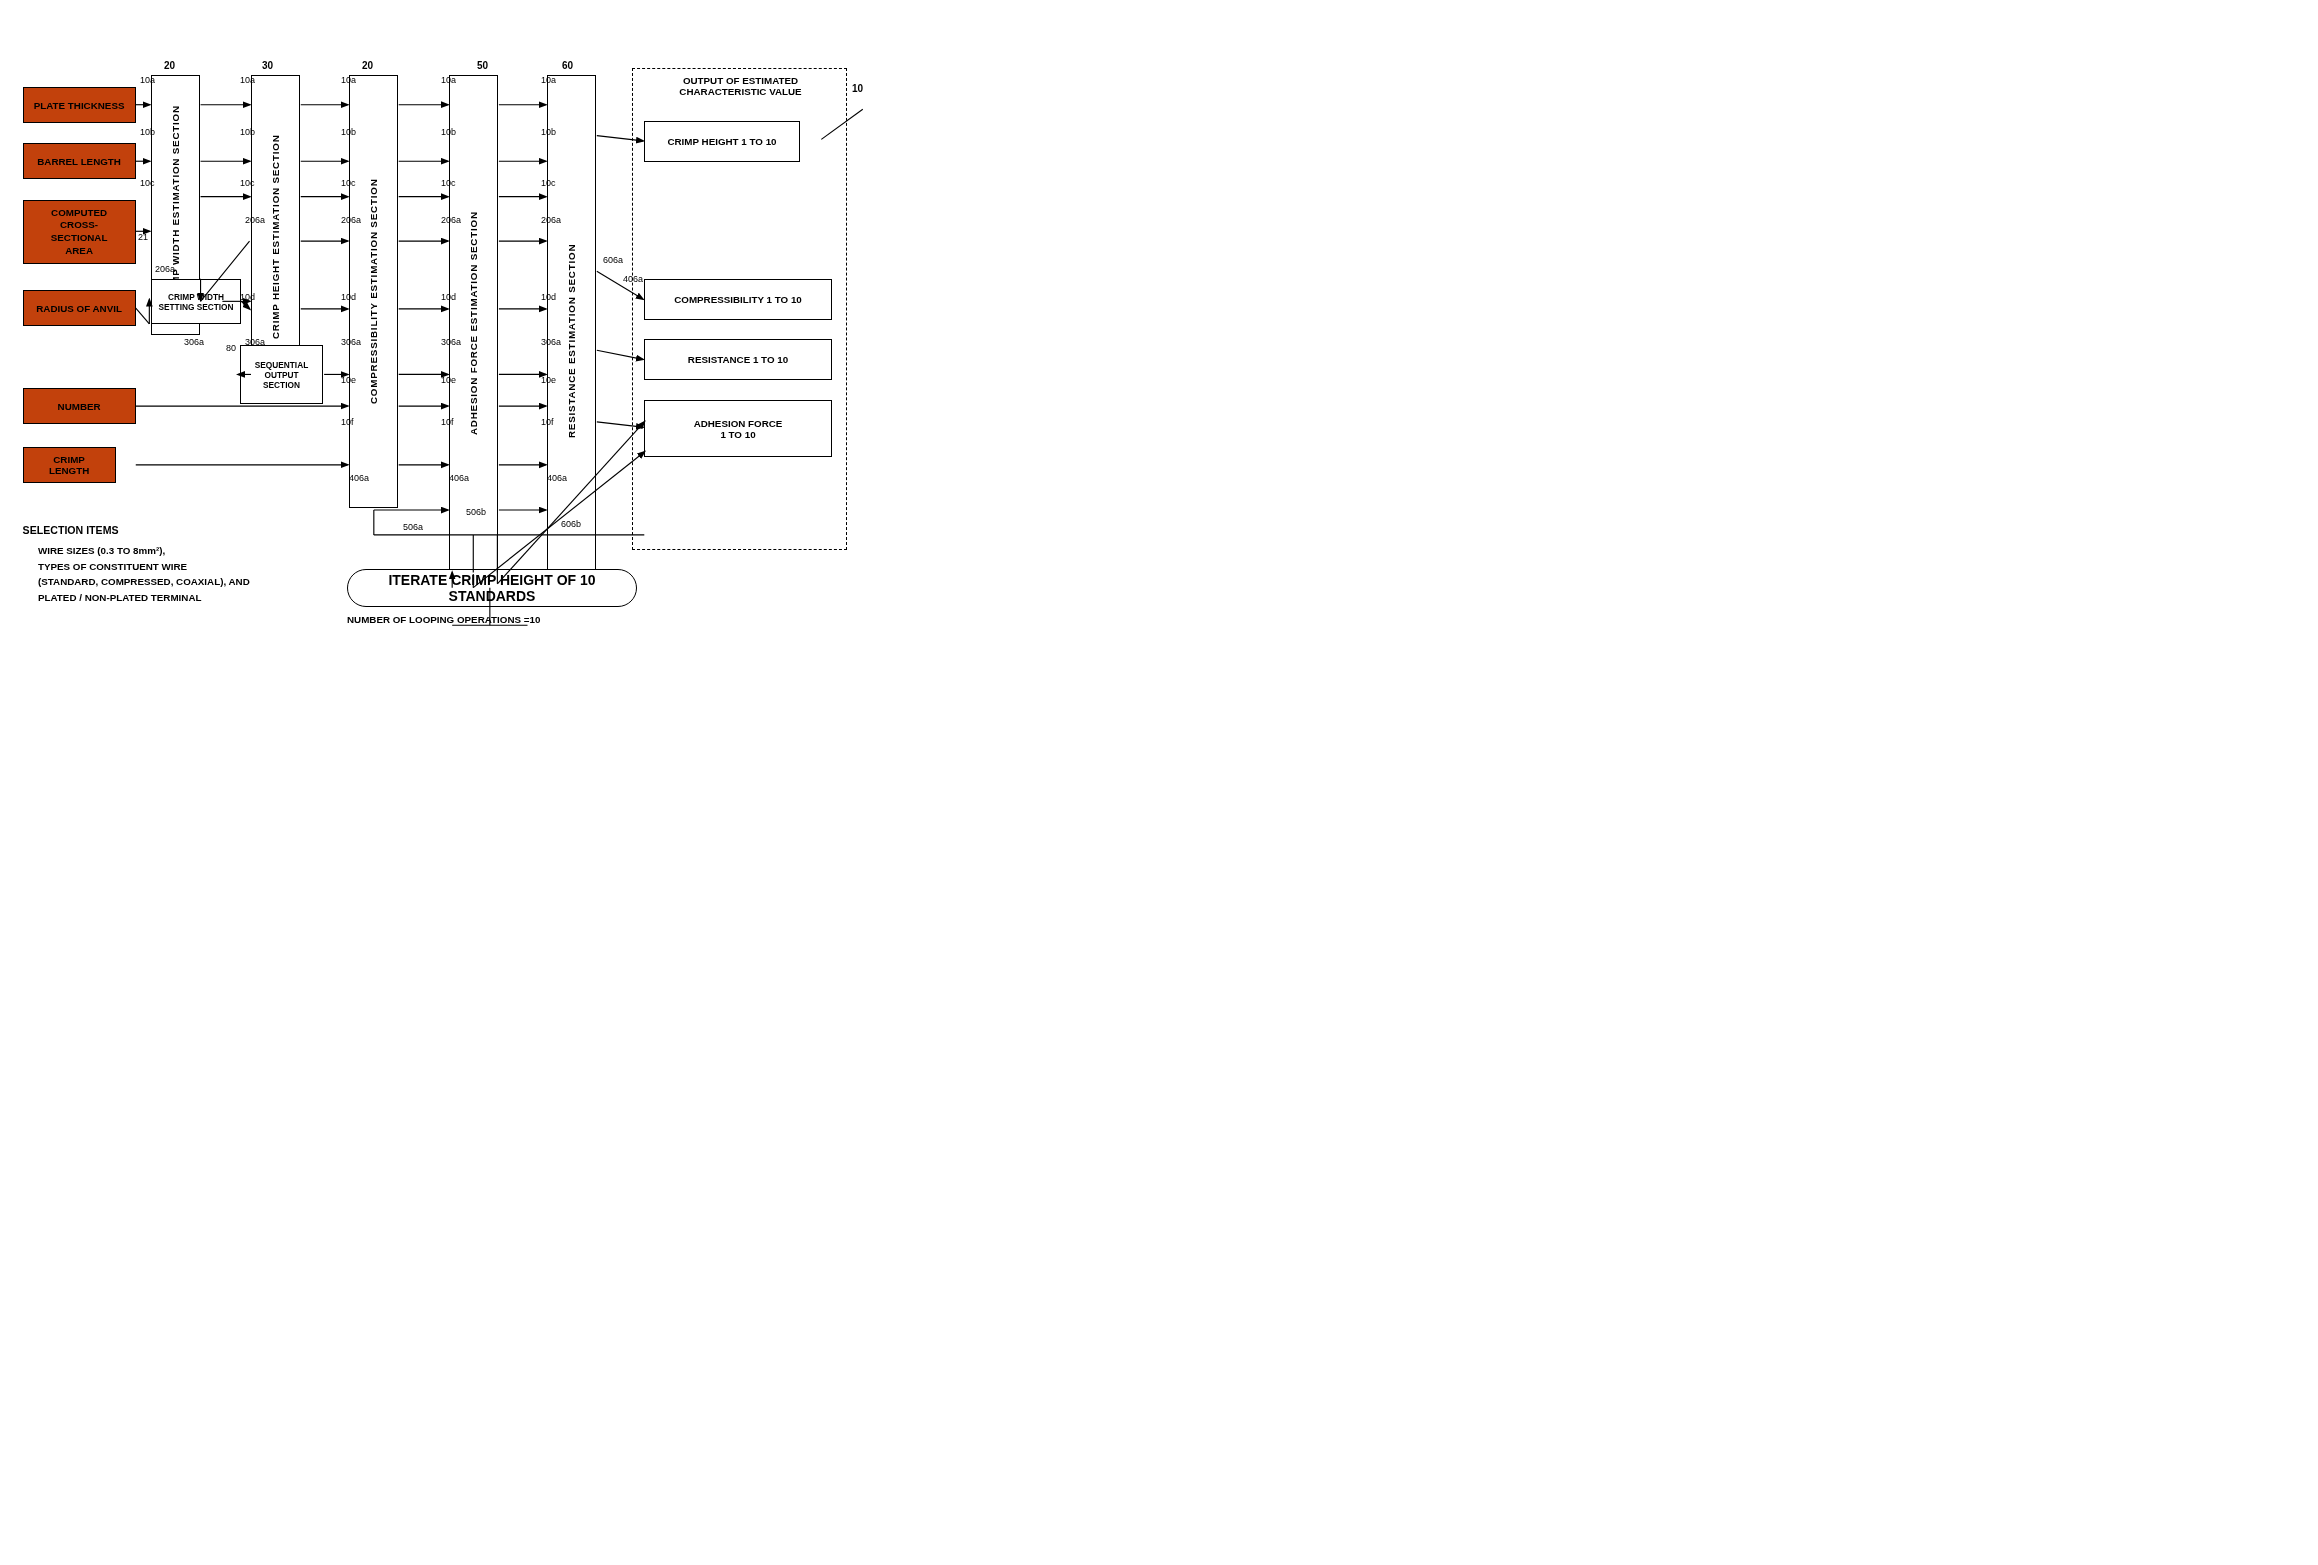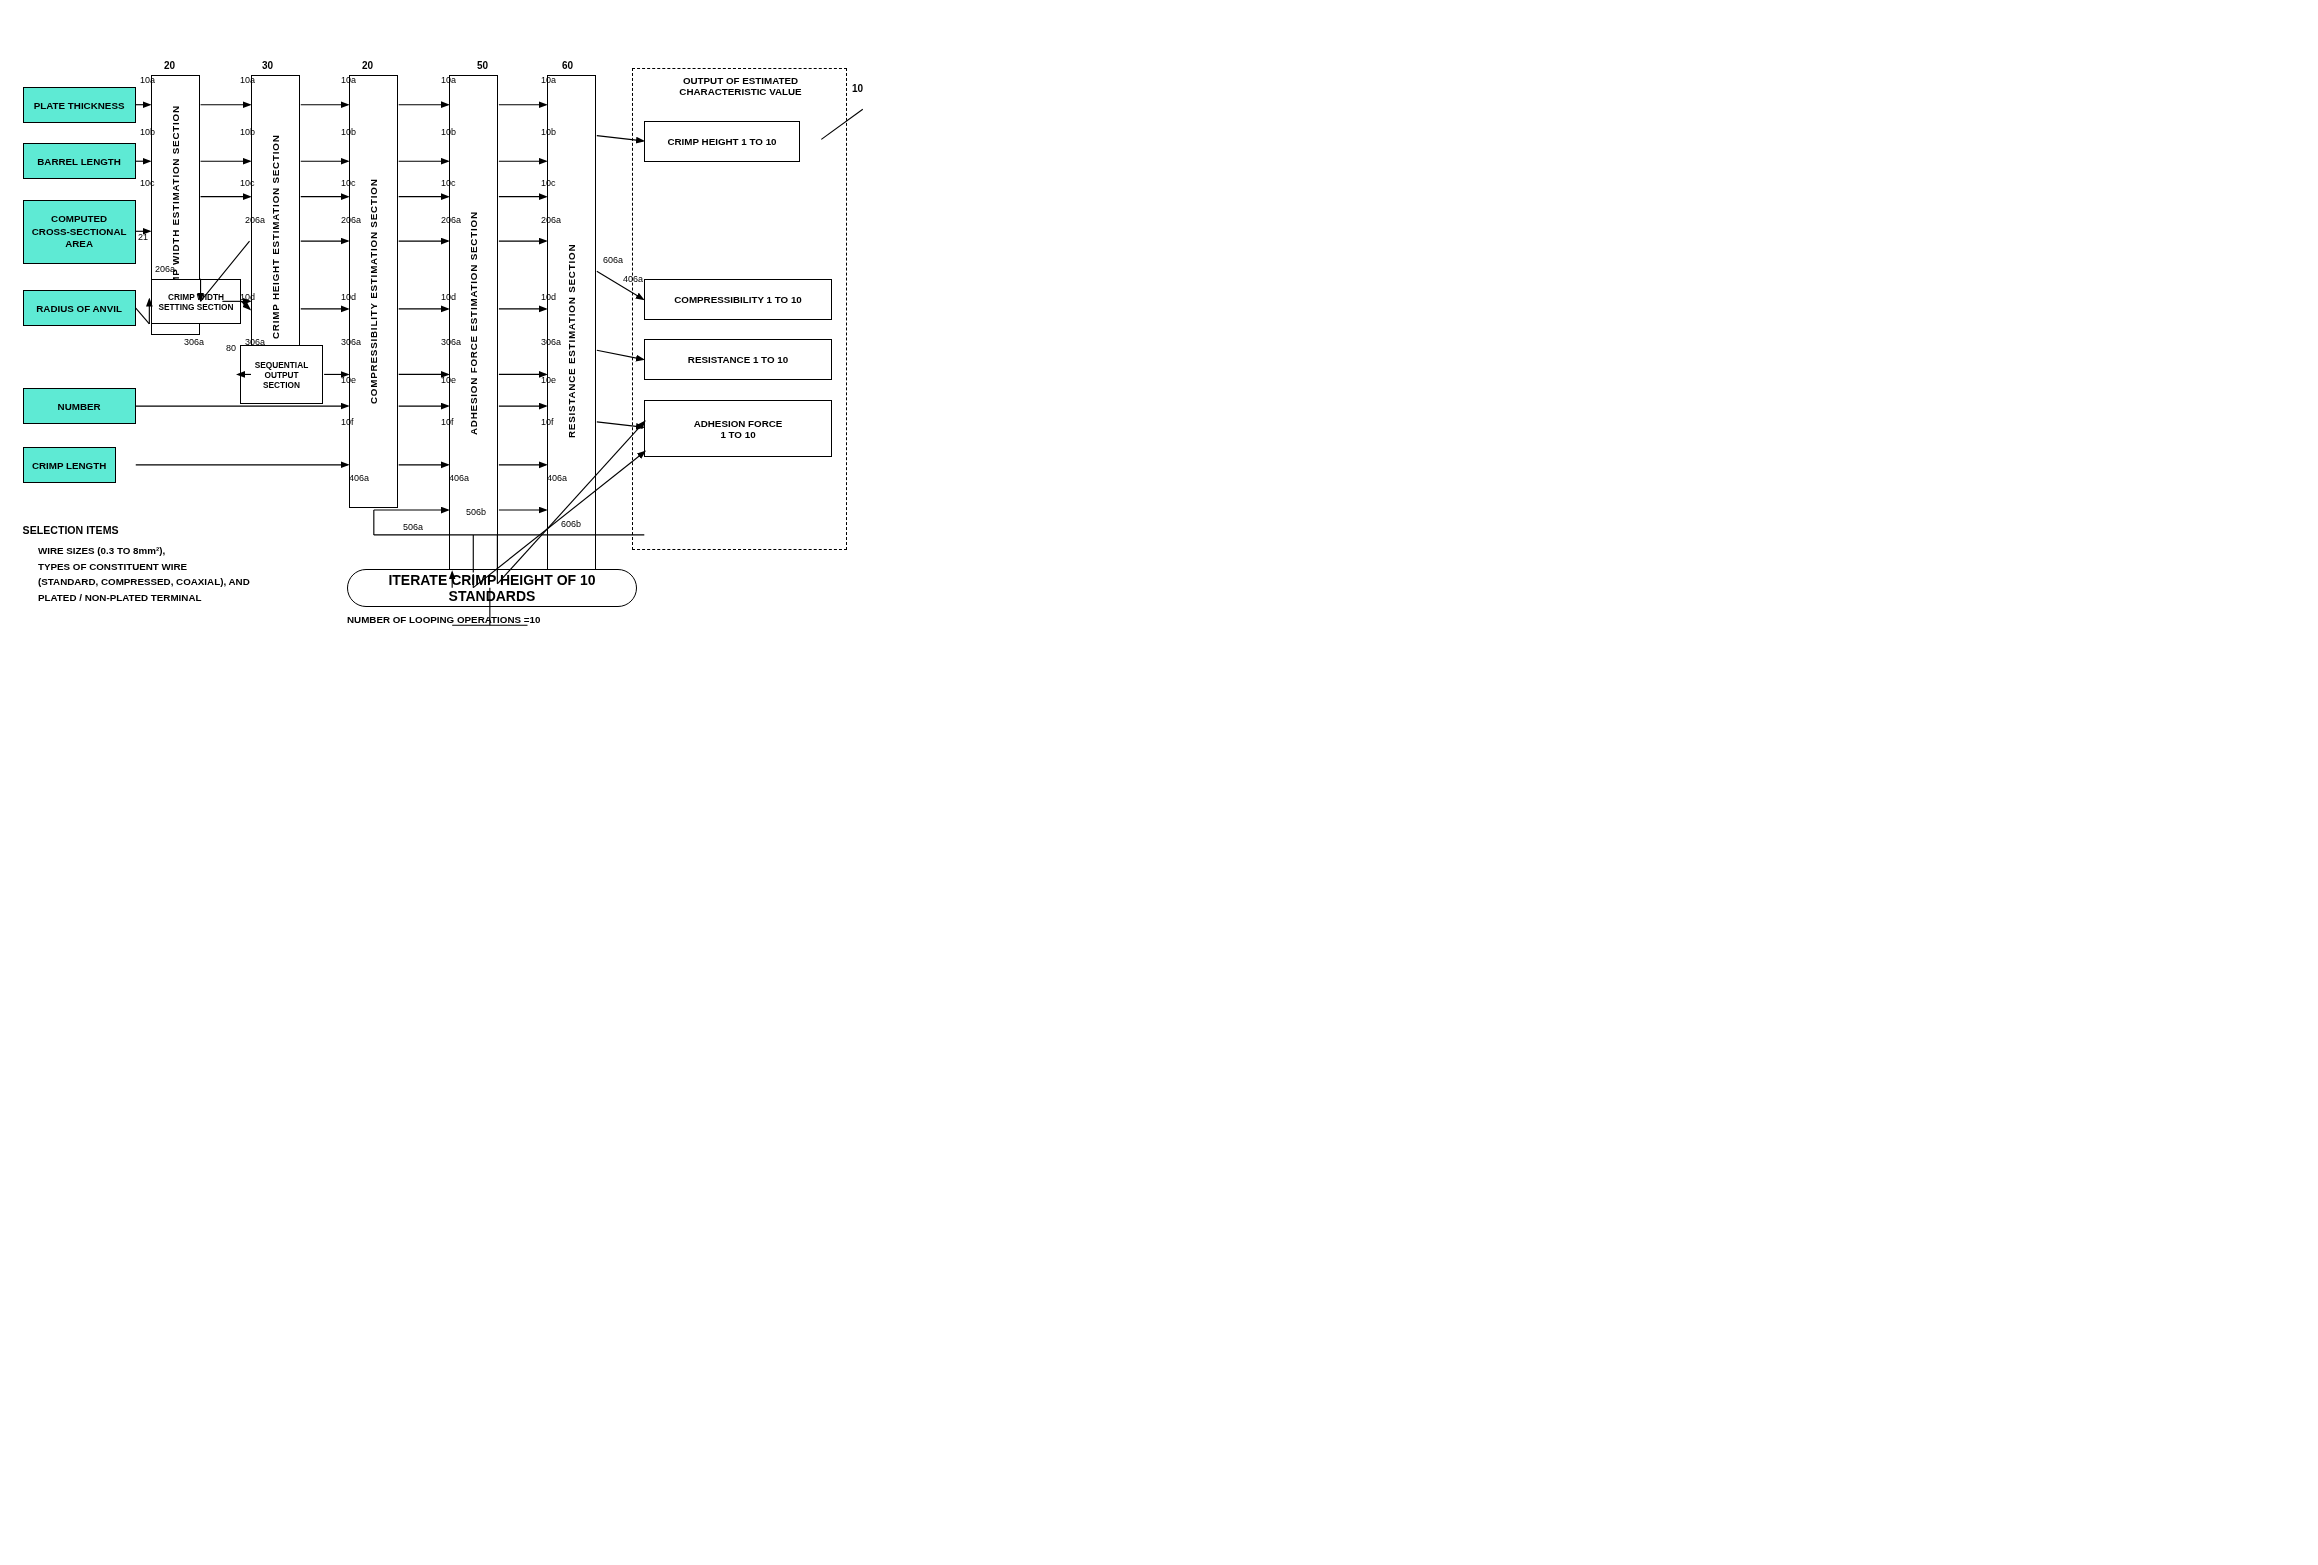--- a/index.html
+++ b/index.html
@@ -13,28 +13,28 @@
     }
     .diagram {
       position: relative;
       width: 100%;
       height: 100%;
     }
     
     .input-box {
       position: absolute;
       border: 1.5px solid #000;
-      background: #5eead4;
+      background: #c2410c;
       display: flex;
       align-items: center;
       justify-content: center;
       text-align: center;
       font-size: 9.8px;
       font-weight: bold;
-      padding: 3px;
+      padding: 9px;
     }
     
     .section-box {
       position: absolute;
       border: 1.9px solid #000;
       background: #fff;
       display: flex;
       align-items: center;
       justify-content: center;
       text-align: center;

